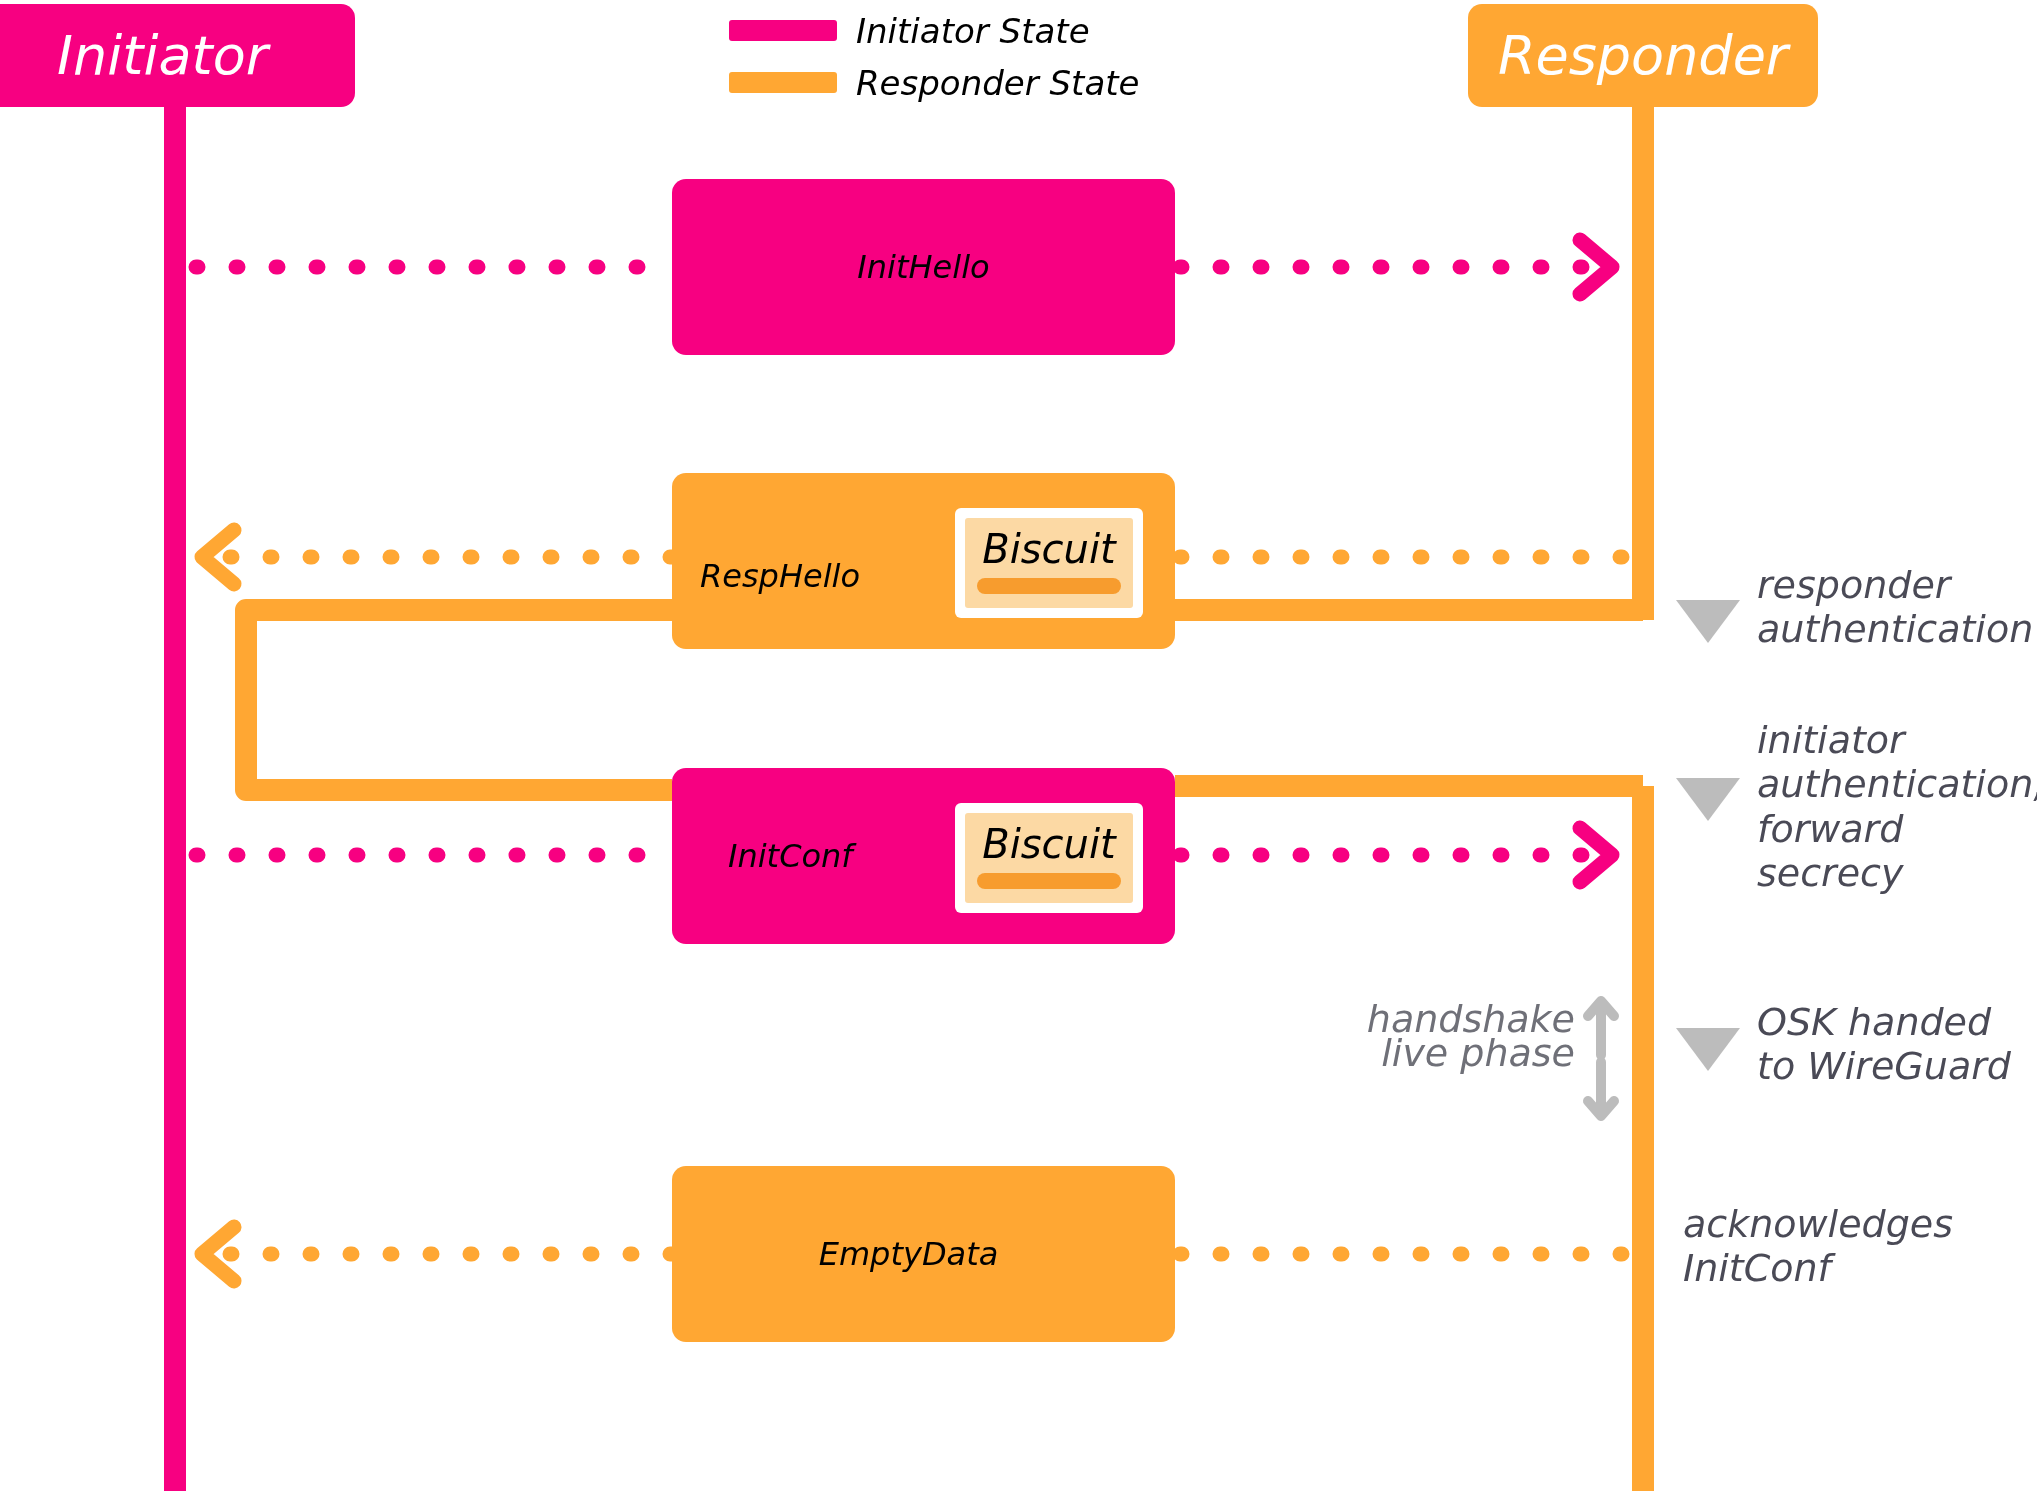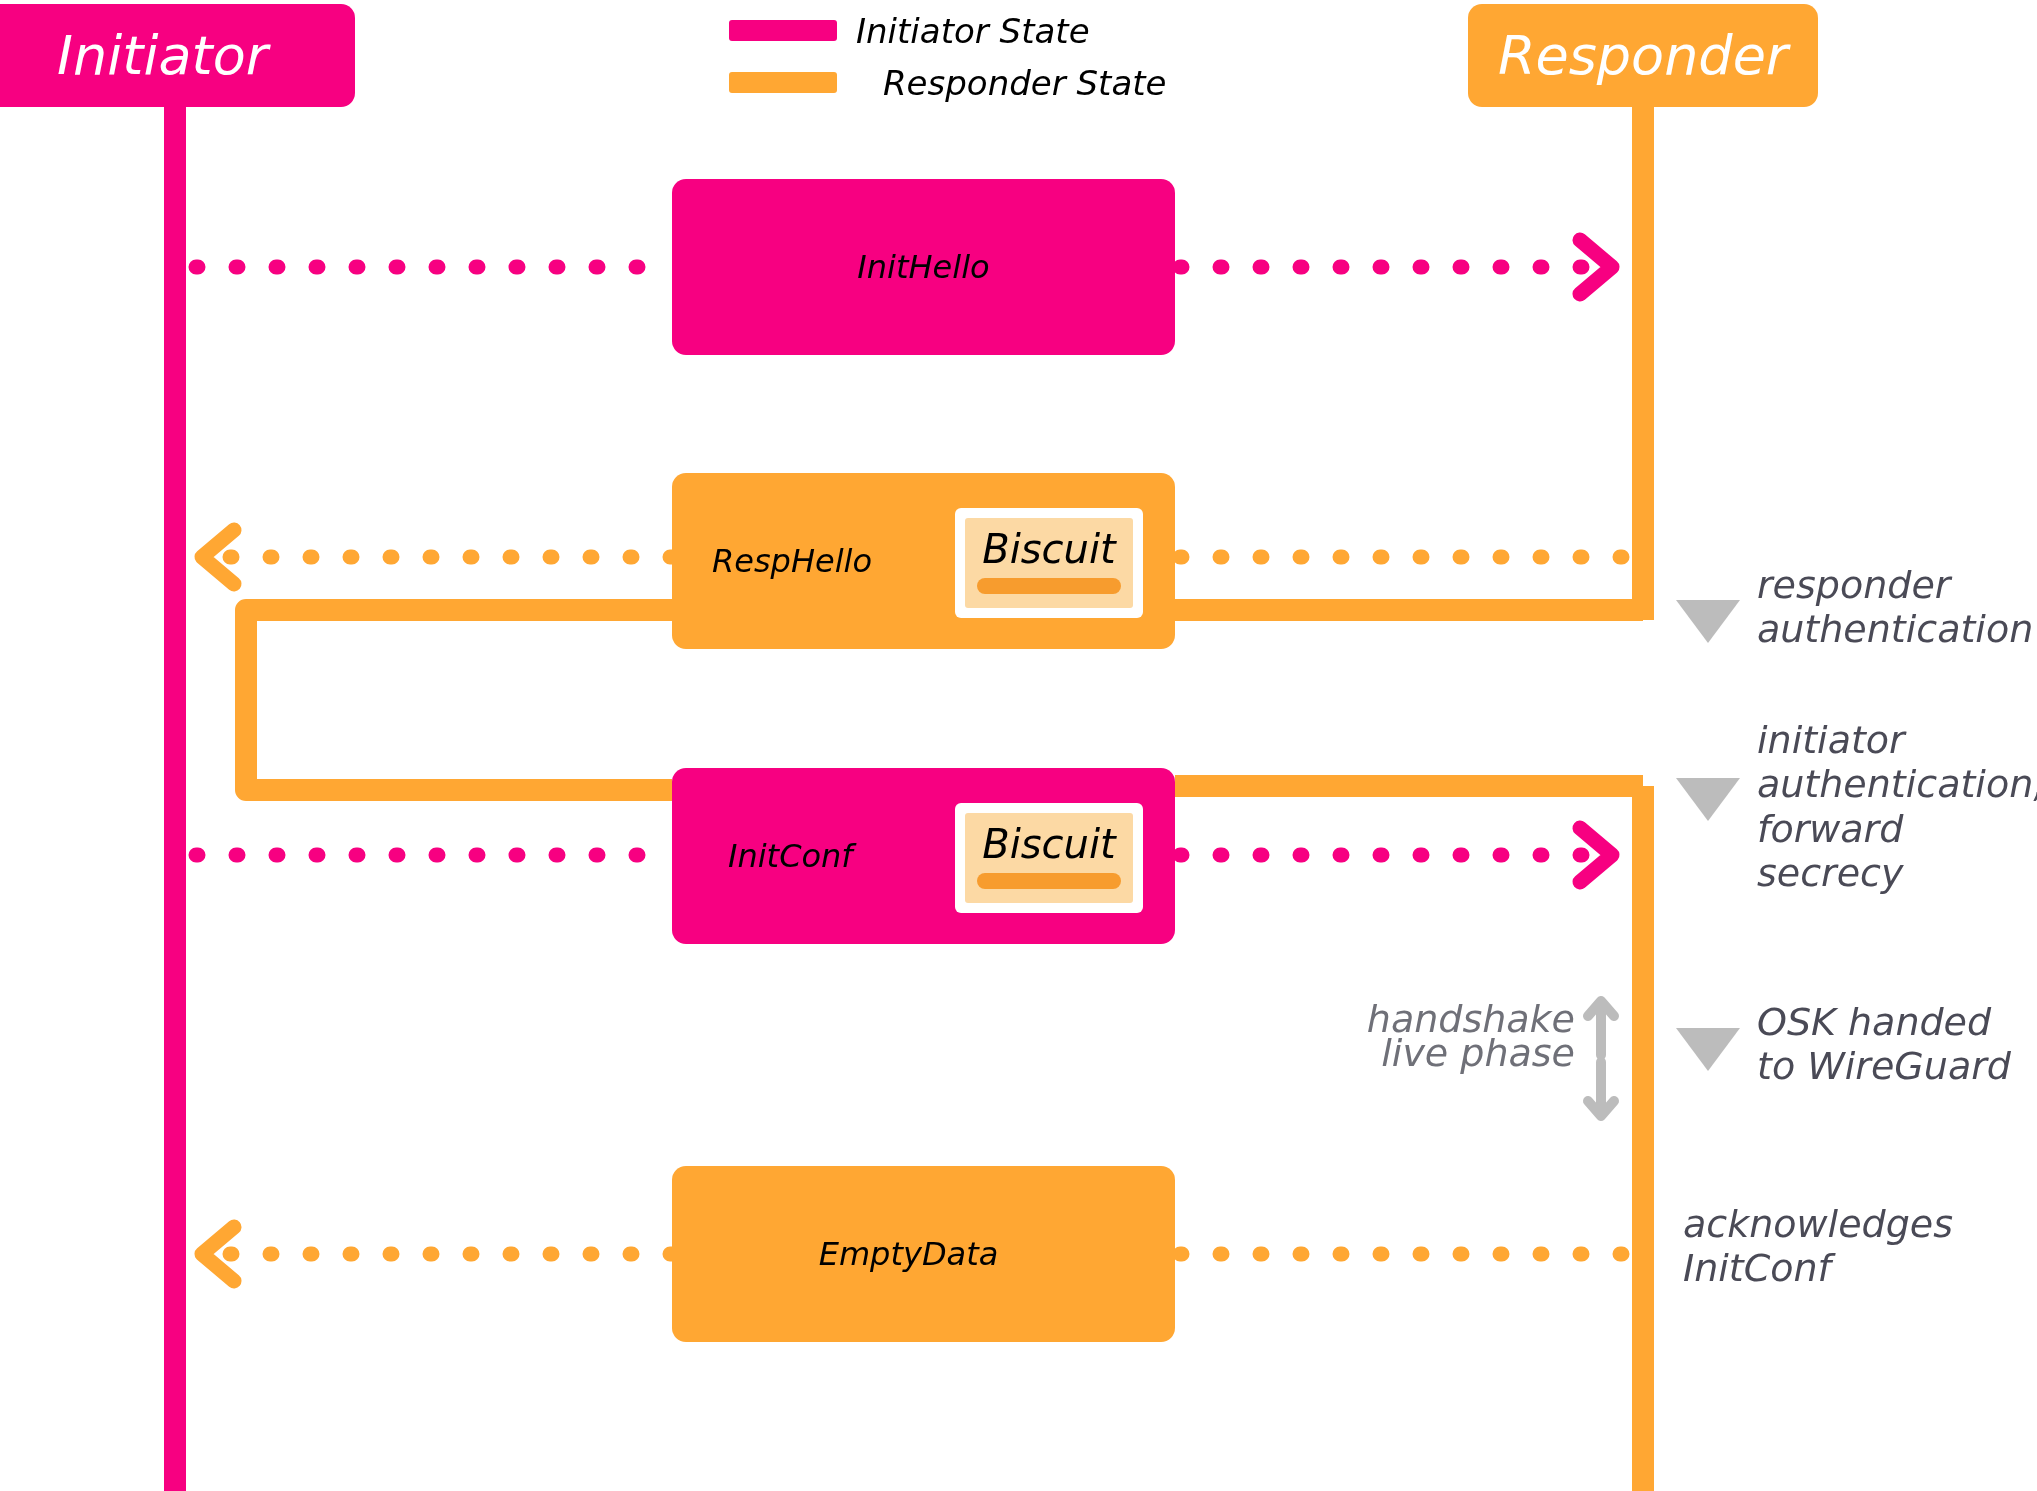--- a/index.html
+++ b/index.html
@@ -111,25 +111,25 @@
       <line x1="1601" y1="1062" x2="1601" y2="1114" stroke="#BCBCBC" stroke-width="10" stroke-linecap="round"></line>
       <polyline points="1588,1101 1601,1116 1614,1101" fill="none" stroke="#BCBCBC" stroke-width="10" stroke-linecap="round" stroke-linejoin="round"></polyline>
     </g>
 
   </svg>
 
   <div class="hdr-label" style="left:-30px;top:4px;width:385px;height:103px;">Initiator</div>
   <div class="hdr-label" style="left:1468px;top:4px;width:350px;height:103px;">Responder</div>
 
   <div class="legend-label" style="left:856px;top:9px;height:44px;">Initiator State</div>
-  <div class="legend-label" style="left:856px;top:61px;height:44px;margin-left:27px;">Responder State</div>
+  <div class="legend-label" style="left:856px;top:61px;height:44px;">Responder State</div>
 
   <div class="msg-label" style="left:672px;top:179px;width:503px;height:176px;justify-content:center;">InitHello</div>
 
-  <div class="msg-label" style="left:700px;top:473px;height:176px;margin-left:12px;">RespHello</div>
+  <div class="msg-label" style="left:700px;top:488px;height:176px;">RespHello</div>
   <div class="biscuit-label" style="left:965px;top:514px;width:168px;height:70px;">Biscuit</div>
 
   <div class="msg-label" style="left:728px;top:768px;height:176px;">InitConf</div>
   <div class="biscuit-label" style="left:965px;top:809px;width:168px;height:70px;">Biscuit</div>
 
   <div class="msg-label" style="left:657px;top:1166px;width:503px;height:176px;justify-content:center;">EmptyData</div>
 
   <div class="note" style="left:1757px;top:563px;">responder
 authentication</div>
 

